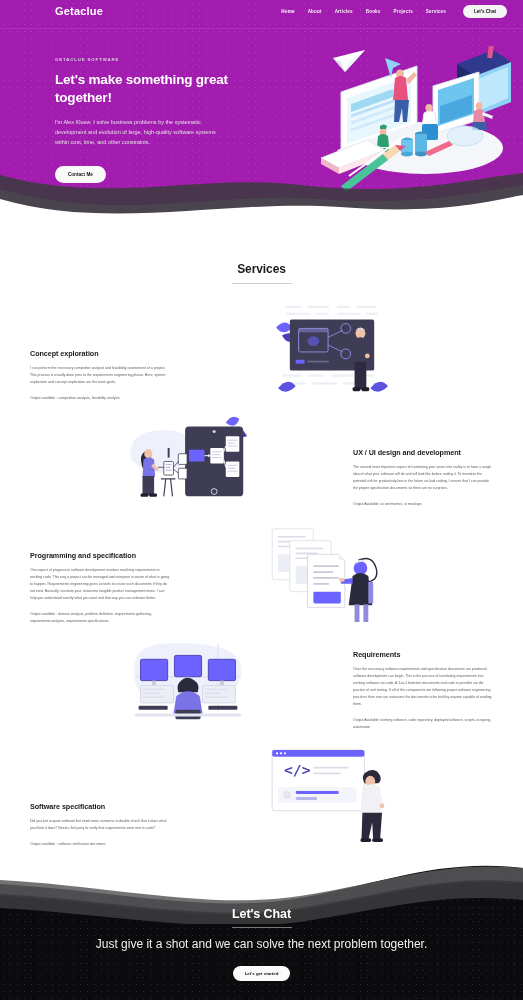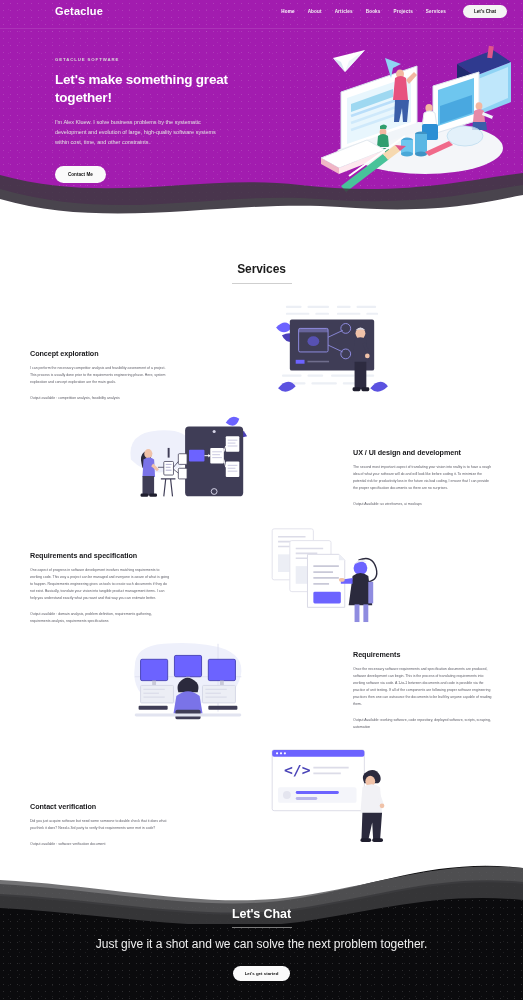--- a/index.html
+++ b/index.html
@@ -409,21 +409,21 @@
           <rect x="18" y="63" width="12" height="20" fill="#3f3d56"></rect>
           <rect x="16" y="81" width="8" height="3.4" rx="1.4" fill="#1f1e2e"></rect>
           <rect x="25" y="81" width="8" height="3.4" rx="1.4" fill="#1f1e2e"></rect>
         </g>
       </svg>
     </div>
   </div>
 
   <div class="svc">
     <div class="svc-text">
-      <h3 class="svc-title">Requirements and specification</h3>
+      <h3 class="svc-title">Programming and specification</h3>
       <p class="svc-body">One aspect of progress in software development involves matching requirements to working code. This way a project can be managed and everyone is aware of what is going to happen. Requirements engineering gives us tools to create such documents if they do not exist. Basically, translate your vision into tangible product management items. I can help you understand exactly what you want and that way you can estimate better.</p>
       <p class="svc-output">Output available : domain analysis, problem definition, requirements gathering, requirements analysis, requirements specifications</p>
     </div>
     <div class="svc-art">
       <svg viewBox="0 0 130 105" width="128" height="103">
         <rect x="4" y="8" width="42" height="52" rx="2" fill="#fff" stroke="#e2e2ec"></rect>
         <g stroke="#dcdce8" stroke-width="1.6">
             <path d="M10 16h28M10 21h22M10 26h28"></path>
           </g>
         <rect x="10" y="34" width="16" height="18" fill="#eceef5"></rect>
@@ -485,21 +485,21 @@
         </g>
         <rect x="14" y="70" width="30" height="4" rx="1" fill="#3f3d56"></rect>
         <rect x="86" y="70" width="30" height="4" rx="1" fill="#3f3d56"></rect>
         <rect x="10" y="78" width="110" height="3" rx="1.5" fill="#e2e4f0"></rect>
       </svg>
     </div>
   </div>
 
   <div class="svc">
     <div class="svc-text">
-      <h3 class="svc-title">Contact verification</h3>
+      <h3 class="svc-title">Software specification</h3>
       <p class="svc-body">Did you just acquire software but need some someone to double check that it does what you think it does? Need a 3rd party to verify that requirements were met in code?</p>
       <p class="svc-output">Output available : software verification document</p>
     </div>
     <div class="svc-art">
       <svg viewBox="0 0 130 105" width="128" height="103">
         <rect x="4" y="6" width="94" height="62" rx="2" fill="#ffffff" stroke="#dcdce8"></rect>
         <rect x="4" y="6" width="94" height="7" rx="2" fill="#6c63ff"></rect>
         <circle cx="9" cy="9.5" r="1.1" fill="#fff"></circle>
           <circle cx="13" cy="9.5" r="1.1" fill="#fff"></circle>
           <circle cx="17" cy="9.5" r="1.1" fill="#fff"></circle>

